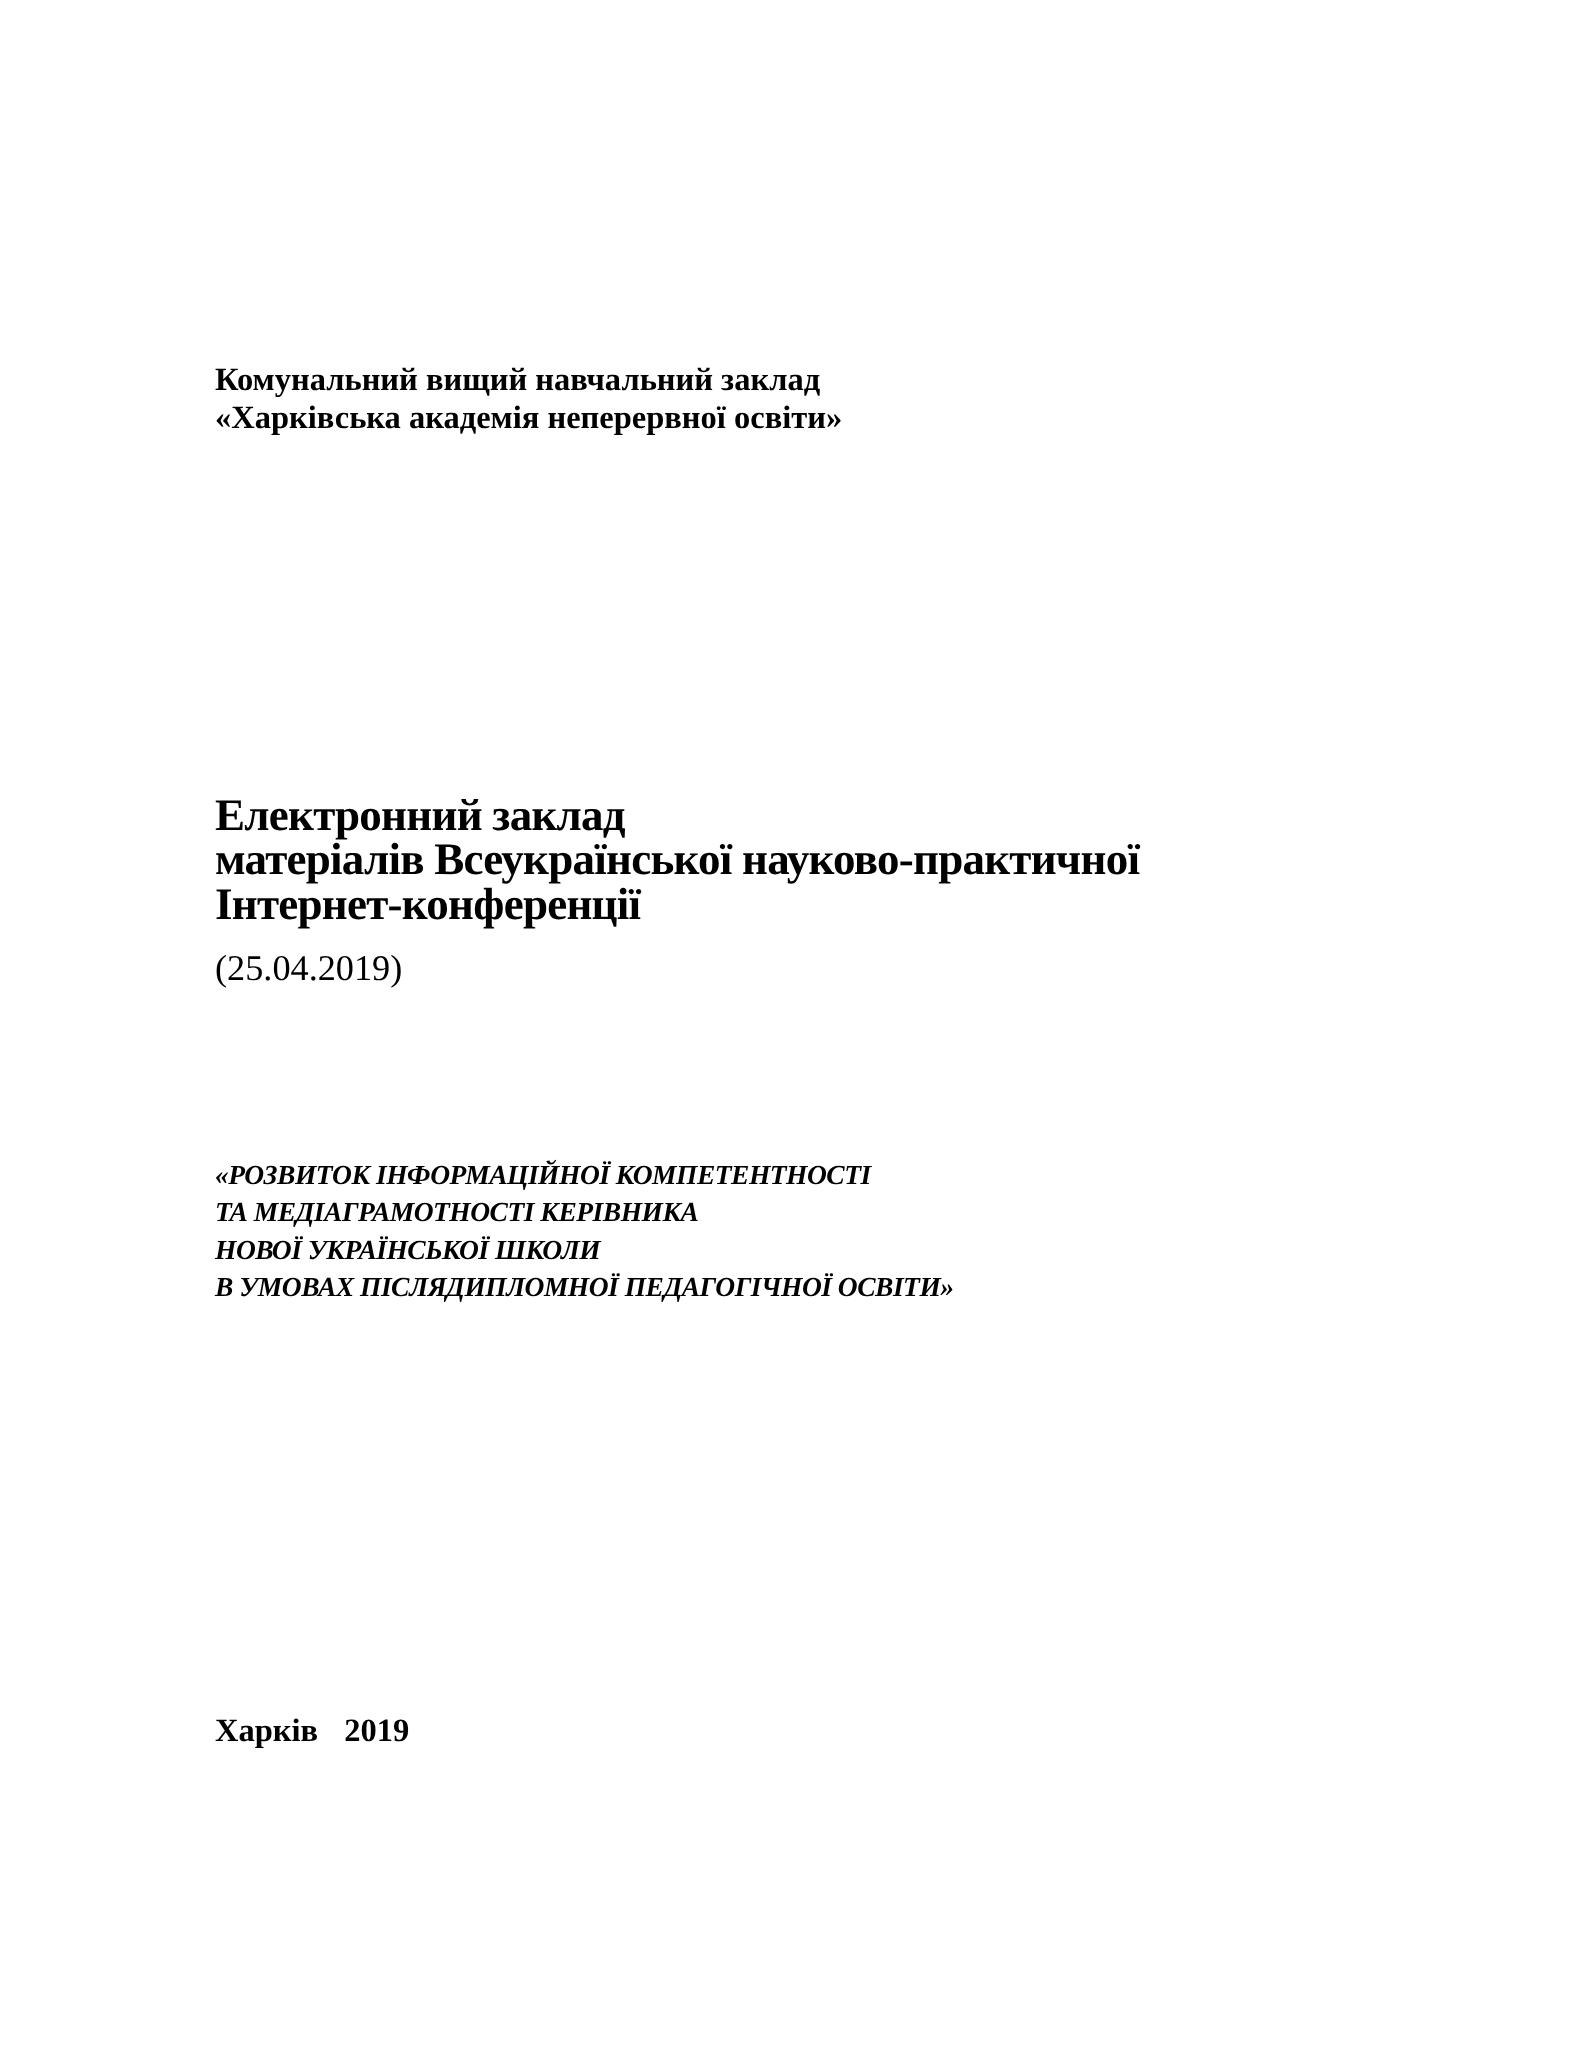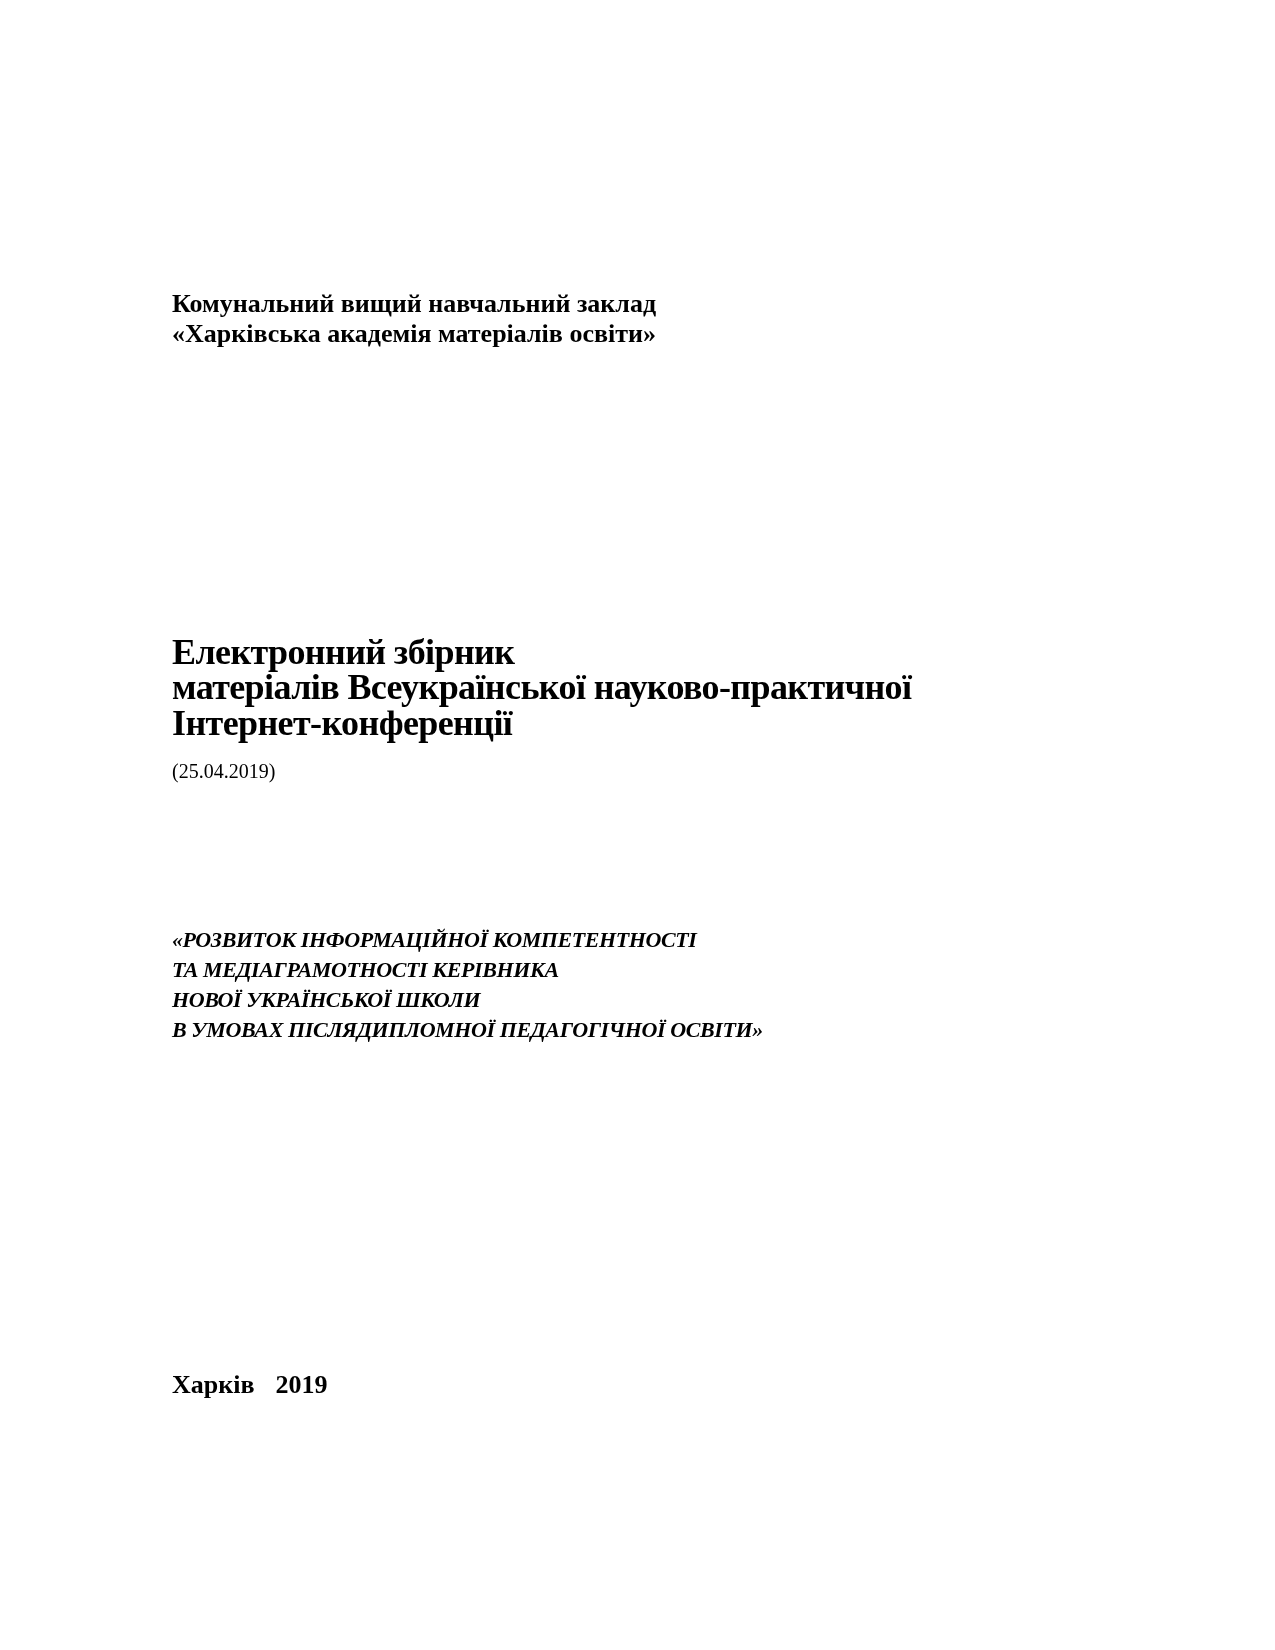--- a/index.html
+++ b/index.html
@@ -42,21 +42,21 @@
     
     .title {
       font-size: 36px;
       font-weight: bold;
       letter-spacing: -0.6px;
     }
     .title-1 { top: 634px; }
     .title-2 { top: 669px; }
     .title-3 { top: 705px; }
     .date {
-      font-size: 20px;
+      font-size: 29px;
       font-weight: normal;
       top: 761px;
     }
 
     
     .topic {
       font-size: 22px;
       font-weight: bold;
       font-style: italic;
       letter-spacing: -0.4px;
@@ -73,23 +73,23 @@
       top: 1372px;
       word-spacing: 4px;
     }
   </style>
 </head>
 <body>
 
 <div class="page">
 
   <div class="line inst inst-1">Комунальний вищий навчальний заклад</div>
-  <div class="line inst inst-2">«Харківська академія матеріалів освіти»</div>
+  <div class="line inst inst-2">«Харківська академія неперервної освіти»</div>
 
-  <div class="line title title-1">Електронний збірник</div>
+  <div class="line title title-1">Електронний заклад</div>
   <div class="line title title-3">Інтернет-конференції</div>
   <div class="line title title-2">матеріалів Всеукраїнської науково-практичної</div>
   <div class="line date">(25.04.2019)</div>
 
   <div class="line topic topic-1">«РОЗВИТОК ІНФОРМАЦІЙНОЇ КОМПЕТЕНТНОСТІ</div>
   <div class="line topic topic-2">ТА МЕДІАГРАМОТНОСТІ КЕРІВНИКА</div>
   <div class="line topic topic-3">НОВОЇ УКРАЇНСЬКОЇ ШКОЛИ</div>
   <div class="line topic topic-4">В УМОВАХ ПІСЛЯДИПЛОМНОЇ ПЕДАГОГІЧНОЇ ОСВІТИ»</div>
 
   <div class="line footer" style="white-space: pre;">Харків  2019</div>

